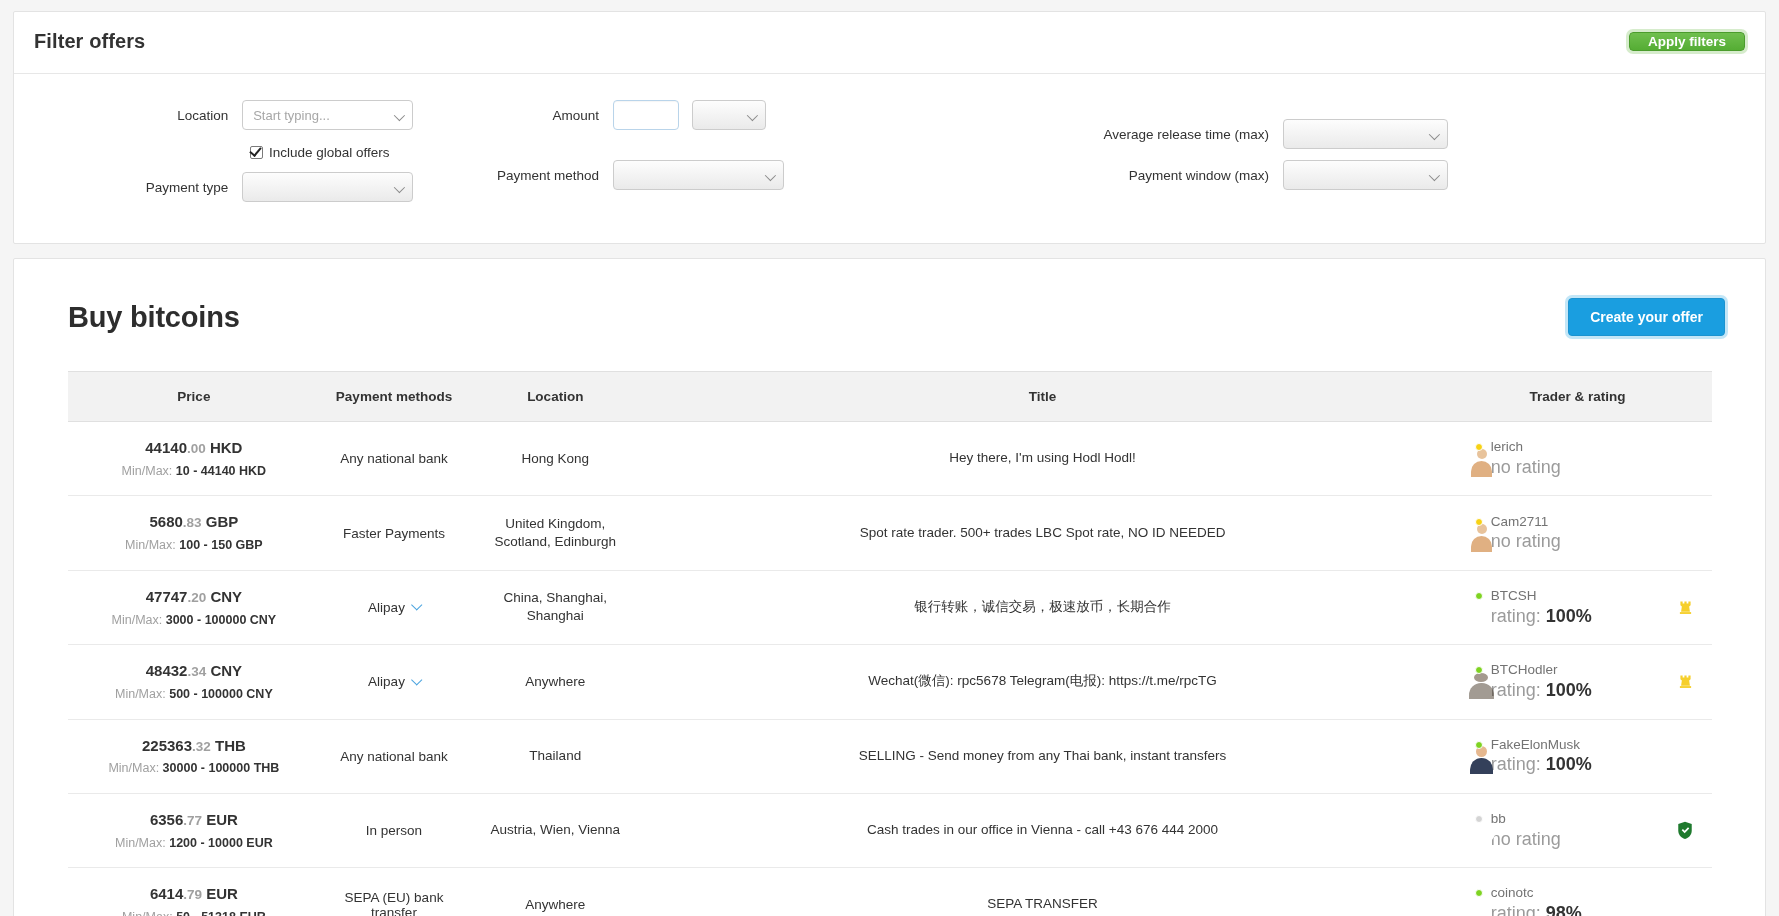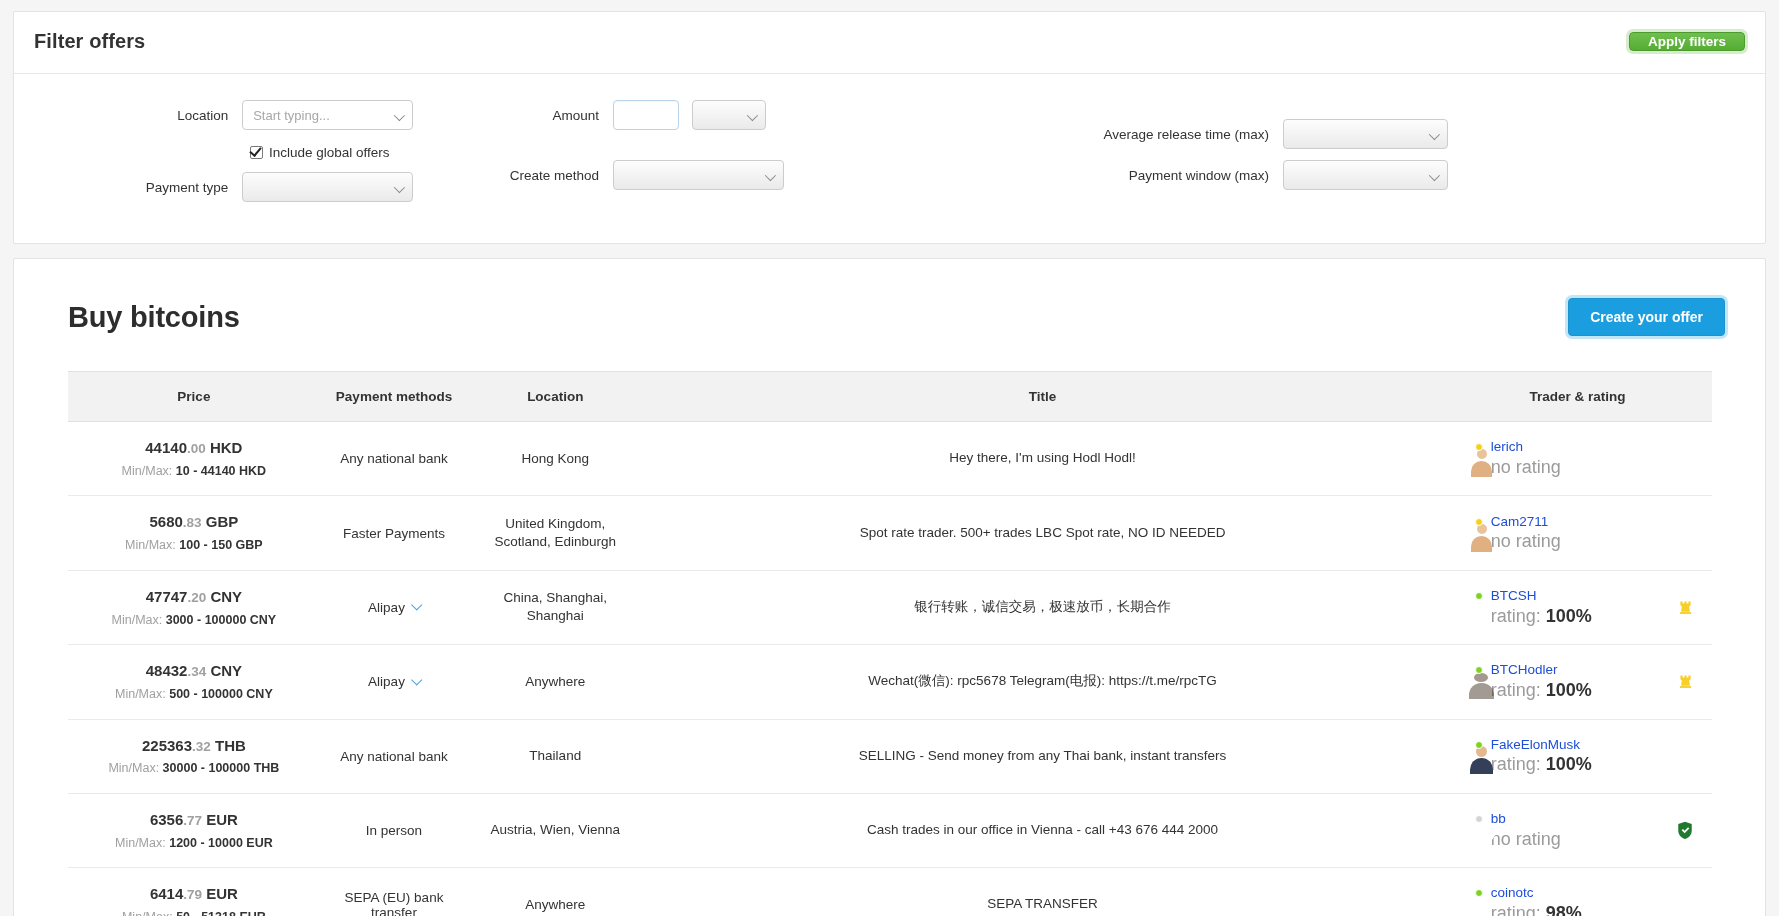--- a/index.html
+++ b/index.html
@@ -298,21 +298,21 @@
     right: -1px; top: -1px;
     width: 8px; height: 8px;
     border-radius: 50%;
     border: 1.5px solid #fff;
   }
   .dot.yellow { background: #f7d214; }
   .dot.green  { background: #7ed321; }
   .dot.gray   { background: #d4d4d4; }
 
   .tinfo { text-align: left; line-height: 1.3; }
-  .tname { color: #1d4ed8; font-size: 13.5px; text-decoration: none; cursor: pointer; }
+  .tname { color: #737373; font-size: 13.5px; text-decoration: none; cursor: pointer; }
   .trating { font-size: 18px; color: #9b9b9b; white-space: nowrap; }
   .trating b { color: #333; }
 
   .badge {
     position: absolute;
     right: 8px;
     display: inline-flex;
     align-items: center;
     justify-content: center;
     width: 18px; height: 18px;
@@ -350,21 +350,21 @@
 
       <div class="fgroup fcol-2">
         <div class="frow">
           <div class="flabel">Amount</div>
           <div class="amount-wrap">
             <input class="input-amount" type="text" value="" style="">
             <div class="select sel-w90"></div>
           </div>
         </div>
         <div class="frow" style="margin-top:19px">
-          <div class="flabel">Create method</div>
+          <div class="flabel">Payment method</div>
           <div class="select sel-w170"></div>
         </div>
       </div>
 
       <div class="fgroup fcol-3">
         <div class="frow" style="margin-top:19px">
           <div class="flabel">Average release time (max)</div>
           <div class="select sel-w165"></div>
         </div>
         <div class="frow">

